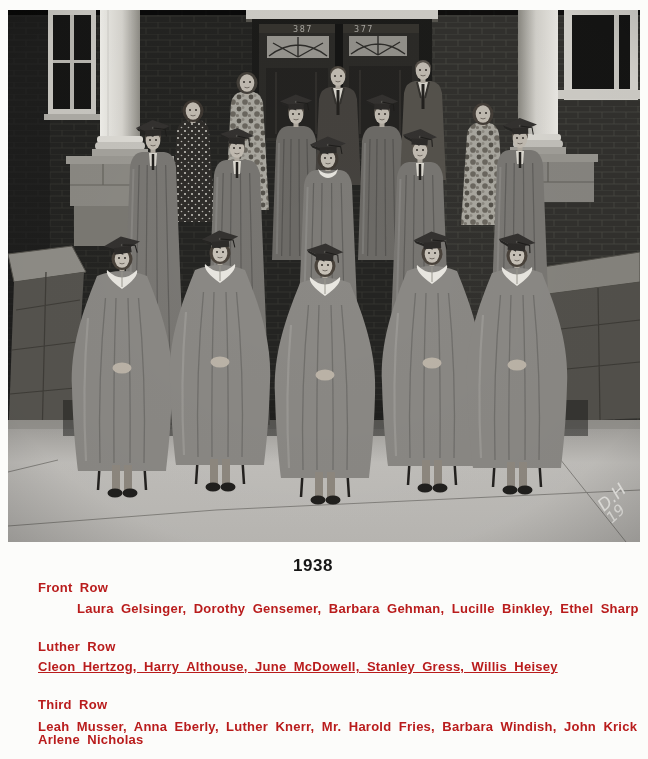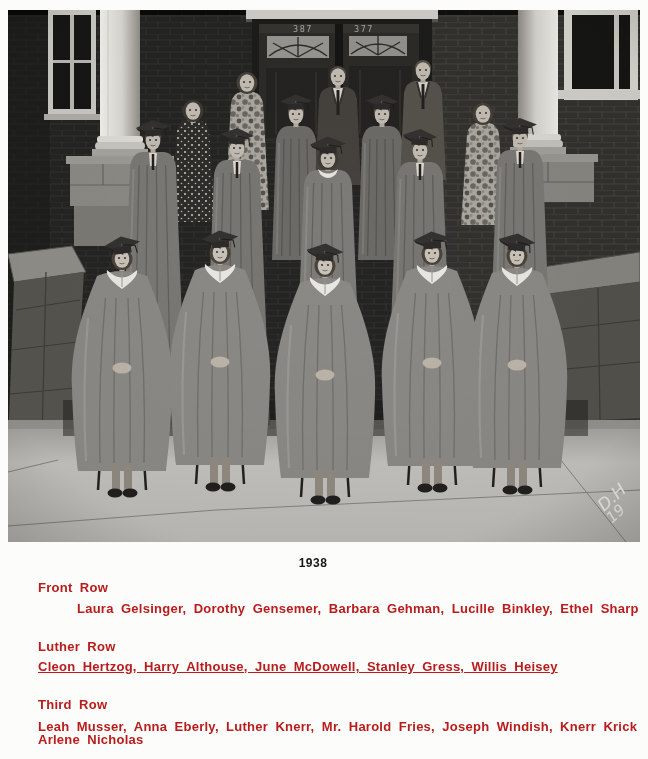--- a/index.html
+++ b/index.html
@@ -5,21 +5,21 @@
   html,body{margin:0;padding:0;}
   body{
     width:648px;height:759px;position:relative;overflow:hidden;
     background:#fcfcfa;color:#161616;
     font-family:"Liberation Sans", sans-serif;
   }
   #photo-wrap{position:absolute;left:8px;top:10px;width:632px;height:532px;}
   #photo-wrap svg{display:block;}
   .caption-year{
     position:absolute;top:556px;left:8px;width:610px;text-align:center;
-    font-size:12px;letter-spacing:.5px;font-weight:600;
+    font-size:17px;letter-spacing:.5px;font-weight:600;
   }
   .cap-line{
     position:absolute;left:38px;font-size:13px;letter-spacing:.25px;
     word-spacing:3.5px;white-space:nowrap;font-weight:600;color:#b91c1c;
   }
   .row1-label{top:580px;}
   .row1-names{top:601px;padding-left:39px;}
   .row2-label{top:639px;}
   .row2-names{top:659px;text-decoration:underline;}
   .row3-label{top:697px;}
@@ -496,14 +496,14 @@
 
 <div class="caption-year">1938</div>
 
 <div class="cap-line row1-label">Front Row</div>
 <div class="cap-line row1-names">Laura Gelsinger, Dorothy Gensemer, Barbara Gehman, Lucille Binkley, Ethel Sharp</div>
 
 <div class="cap-line row2-label">Luther Row</div>
 <div class="cap-line row2-names">Cleon Hertzog, Harry Althouse, June McDowell, Stanley Gress, Willis Heisey</div>
 
 <div class="cap-line row3-label">Third Row</div>
-<div class="cap-line row3-names">Leah Musser, Anna Eberly, Luther Knerr, Mr. Harold Fries, Joseph Windish, Knerr Krick</div>
+<div class="cap-line row3-names">Leah Musser, Anna Eberly, Luther Knerr, Mr. Harold Fries, Barbara Windish, John Krick</div>
 <div class="cap-line row3-names2">Arlene Nicholas</div>
 
 </body></html>

